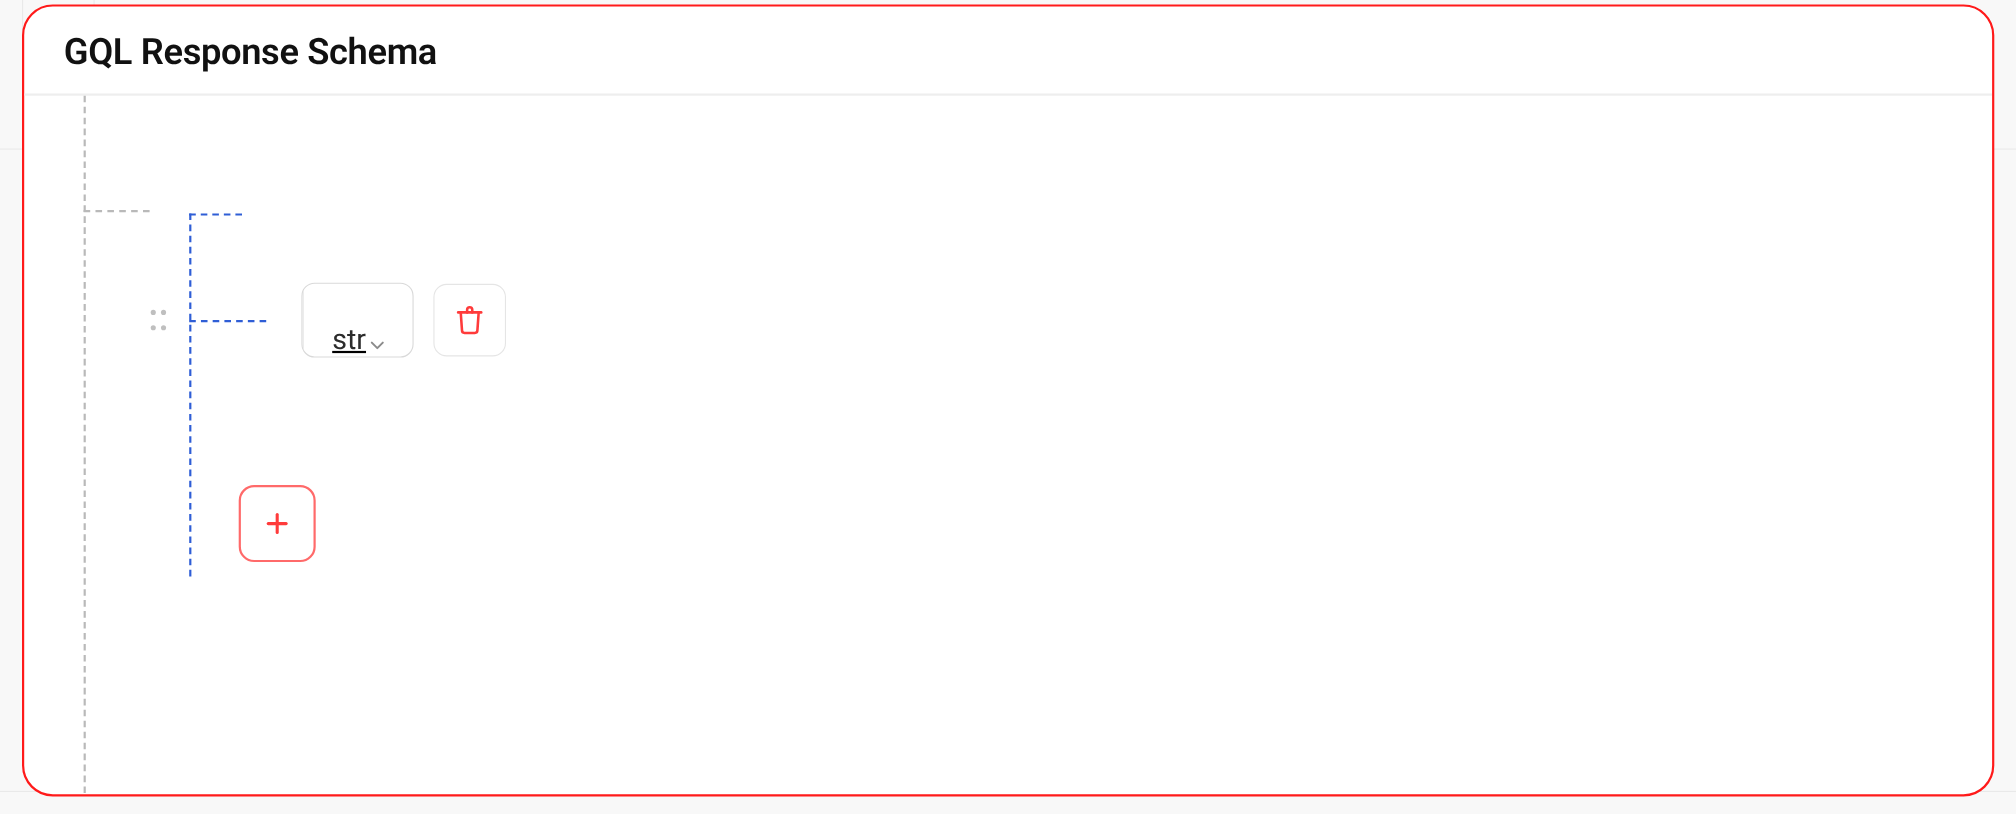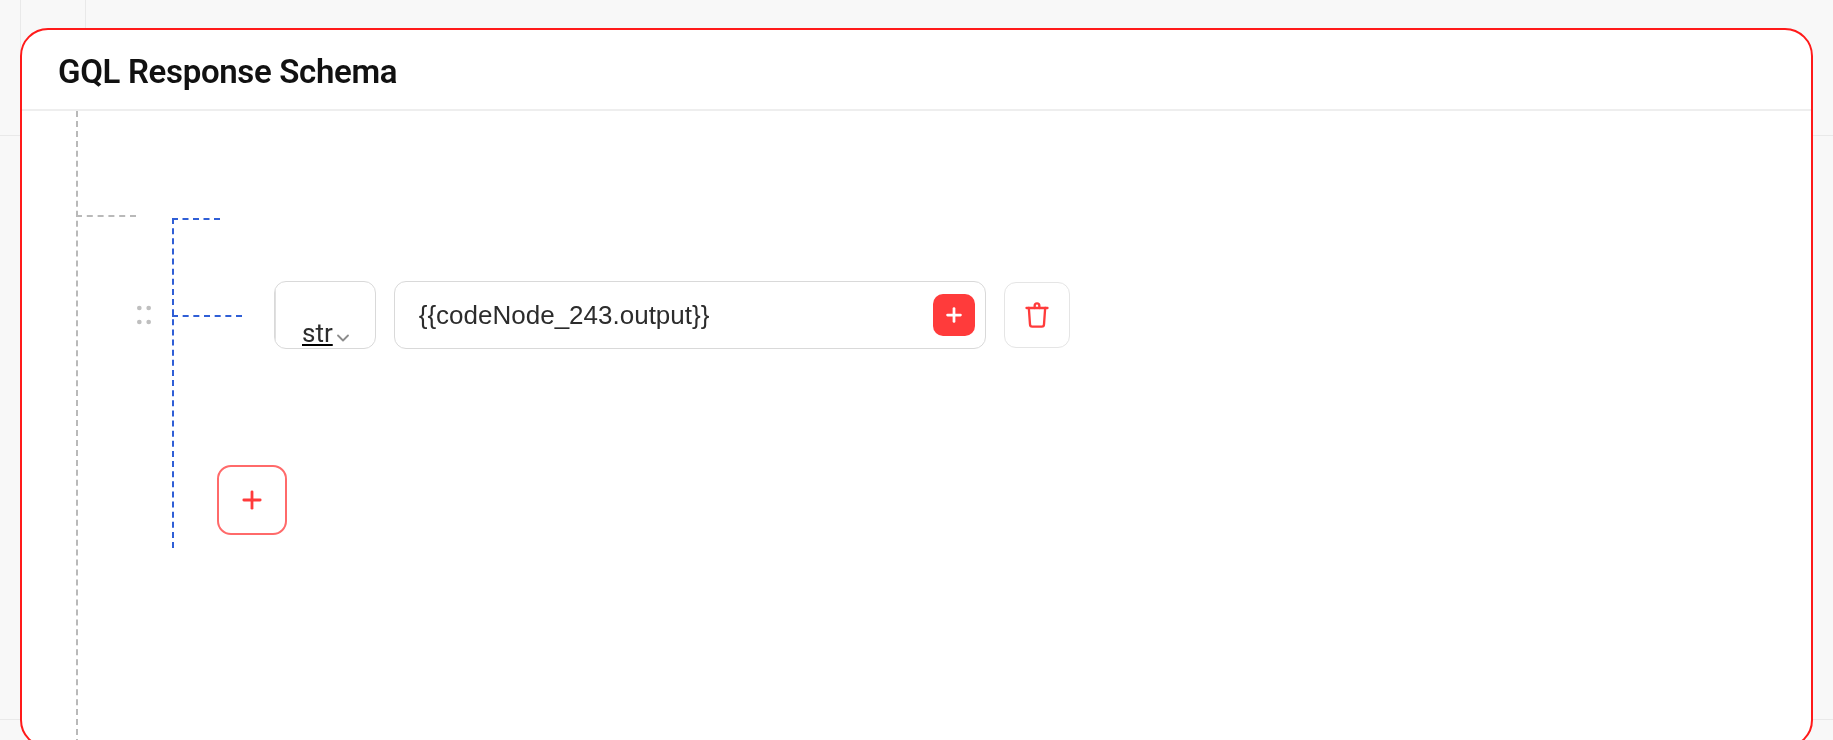--- a/index.html
+++ b/index.html
@@ -1,21 +1,21 @@
 <!DOCTYPE html>
 <html><head>
 <meta charset="utf-8">
 <style>
   * { box-sizing: border-box; margin: 0; padding: 0; }
   html, body { width: 1833px; height: 740px; font-family: -apple-system, BlinkMacSystemFont, "Segoe UI", Roboto, Helvetica, Arial, sans-serif; background: #f8f8f8; }
   .canvas-wrap {
     position: relative;
     width: 1833px;
     height: 600px;
-    padding: 28px 20px 0 20px;
+    padding: 4px 20px 0 20px;
   }
   
   .bg-grid {
     position: absolute;
     inset: 0;
     pointer-events: none;
   }
   .bg-grid .hline {
     position: absolute;
     left: 0; right: 0;
@@ -250,29 +250,20 @@
           <div class="type-select">
             <span class="type-label">str</span>
             <span class="chevron">
               <svg viewBox="0 0 24 24" fill="none" stroke="currentColor" stroke-width="2.2" stroke-linecap="round" stroke-linejoin="round">
                 <polyline points="6 9 12 15 18 9"></polyline>
               </svg>
             </span>
           </div>
         </div>
 
-        <div class="value-box">
-          <input class="value-input" value="{{codeNode_243.output}}" style="">
-          <div class="inline-add">
-            <svg viewBox="0 0 24 24" fill="none" stroke="currentColor" stroke-width="3" stroke-linecap="round">
-              <line x1="12" y1="5" x2="12" y2="19"></line>
-              <line x1="5" y1="12" x2="19" y2="12"></line>
-            </svg>
-          </div>
-        </div>
 
         <div class="delete-btn">
           <svg viewBox="0 0 24 24" fill="none" stroke="currentColor" stroke-width="2" stroke-linecap="round" stroke-linejoin="round">
             <polyline points="3 6 5 6 21 6"></polyline>
             <path d="M19 6l-1 14a2 2 0 0 1-2 2H8a2 2 0 0 1-2-2L5 6"></path>
             <path d="M10 6V4a2 2 0 0 1 2-2h0a2 2 0 0 1 2 2v2"></path>
           </svg>
         </div>
       </div>
 

